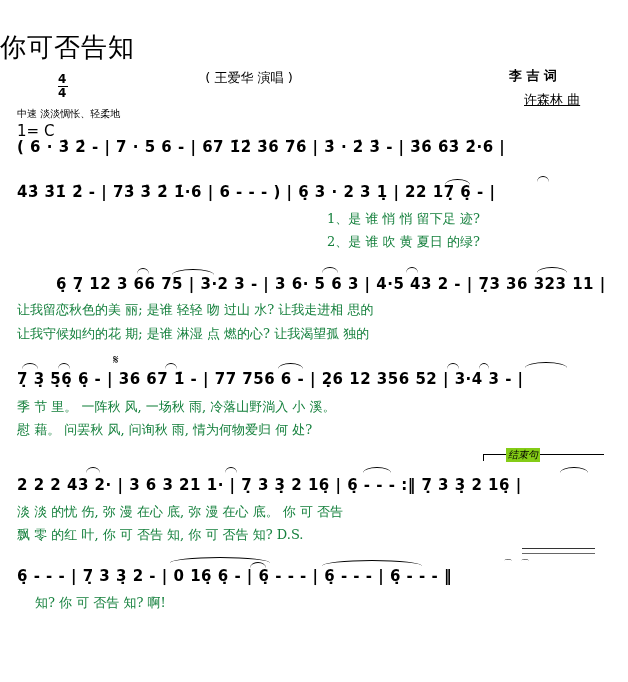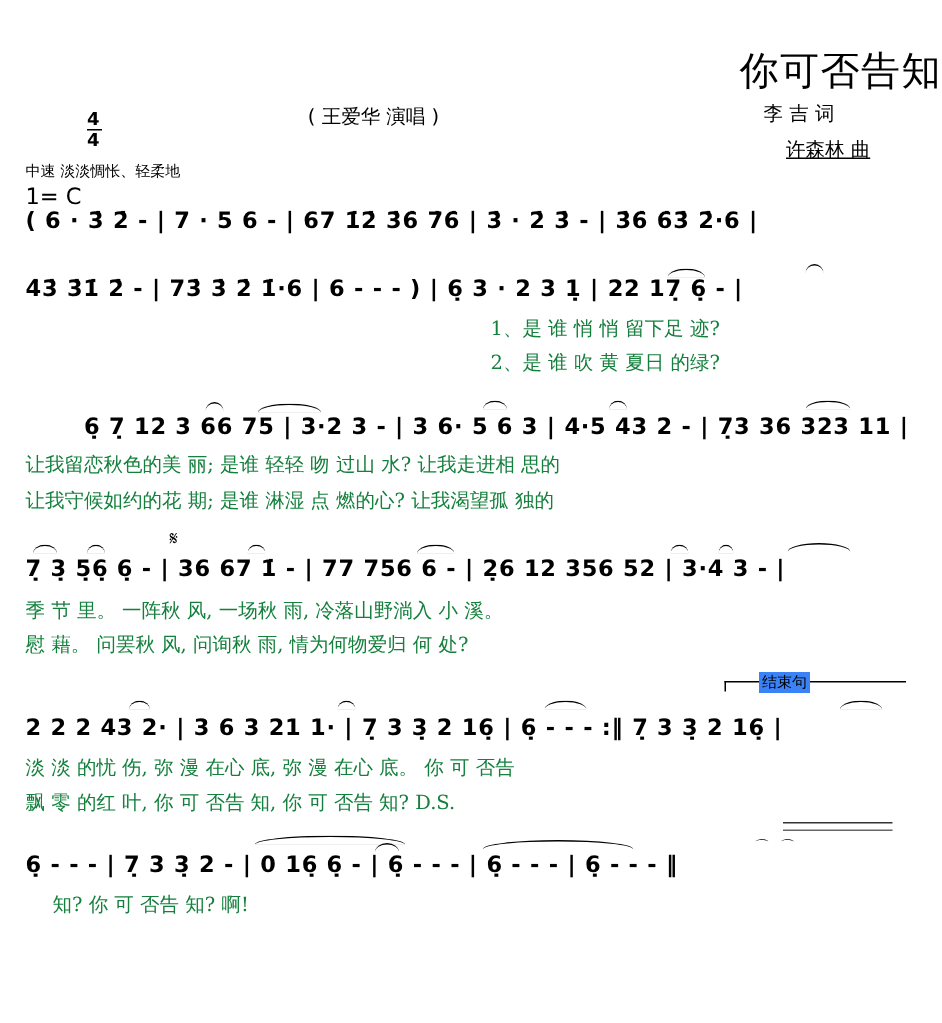--- a/index.html
+++ b/index.html
@@ -1,43 +1,43 @@
 <!DOCTYPE html>
 <html><head>
 <meta charset="utf-8">
 <style>
   html, body { margin: 0; padding: 0; background: #ffffff; }
   body { width: 628px; height: 682px; position: relative; overflow: hidden;
          font-family: "DejaVu Sans", "Liberation Sans", sans-serif; color: #000; }
   .abs { position: absolute; white-space: nowrap; }
-  .title { left: 0; width: 628px; top: 30px; text-align: right; font-size: 26px; letter-spacing: 1px; }
+  .title { left: 0; width: 628px; top: 30px; text-align: left; font-size: 26px; letter-spacing: 1px; }
   .singer { left: 0; width: 498px; top: 69px; text-align: center; font-size: 13px; }
   .credit { font-size: 13px; font-family: "DejaVu Serif", serif; }
   .key { left: 17px; top: 80px; font-size: 15px; margin-top: 42px; }
   .timesig { position: absolute; left: 58px; top: 74px; font-size: 12px; font-weight: bold;
              line-height: 11px; }
   .timesig .bar { display: block; border-top: 1px solid #000; width: 10px; margin: 1px 0; }
   .tempo { left: 17px; top: 107px; font-size: 10px; }
   .notes { position: absolute; left: 17px; font-size: 15px; font-weight: bold; letter-spacing: 0.5px;
            font-family: "DejaVu Sans", sans-serif; }
   .lyric { position: absolute; font-size: 13px; font-family: "DejaVu Serif", serif; color: #15803d; }
   .slur { position: absolute; border-top: 1px solid #000; border-radius: 50% 50% 0 0 / 100% 100% 0 0; height: 5px; }
   .segno { position: absolute; font-size: 13px; }
   .endbox { position: absolute; left: 483px; top: 454px; width: 120px; height: 6px;
             border-top: 1px solid #000; border-left: 1px solid #000; }
-  .endlabel { position: absolute; left: 506px; top: 448px; font-size: 10px; background: #3b82f6; padding: 0 2px; }
+  .endlabel { position: absolute; left: 506px; top: 448px; font-size: 10px; background: #84cc16; padding: 0 2px; font-style: italic; }
   .dim { position: absolute; left: 522px; top: 548px; width: 73px; height: 4px;
          border-top: 1px solid #333; border-bottom: 1px solid #666; }
 </style>
 </head>
 <body>
 
 <div class="abs title">你可否告知</div>
 <div class="abs singer">( 王爱华 演唱 )</div>
-<div class="abs credit" style="left:509px;top:67px;">李  吉   词</div>
+<div class="abs credit" style="left:509px;top:67px;font-weight:bold;">李  吉   词</div>
 <div class="abs credit" style="left:524px;top:91px;text-decoration:underline;">许森林    曲</div>
 <div class="abs key">1= C</div>
 <div class="timesig">
   <span>4</span>
   <span class="bar"></span>
   <span>4</span>
 </div>
 <div class="abs tempo">中速  淡淡惆怅、轻柔地</div>
 
 <div class="notes" style="top:138px;">( 6 · 3̇ 2̇ - | 7 · 5 6 - | 67 1̇2̇ 3̇6̇ 7̇6̇ | 3̇ · 2̇ 3̇ - | 3̇6̇ 6̇3̇ 2̇·6 |</div>

